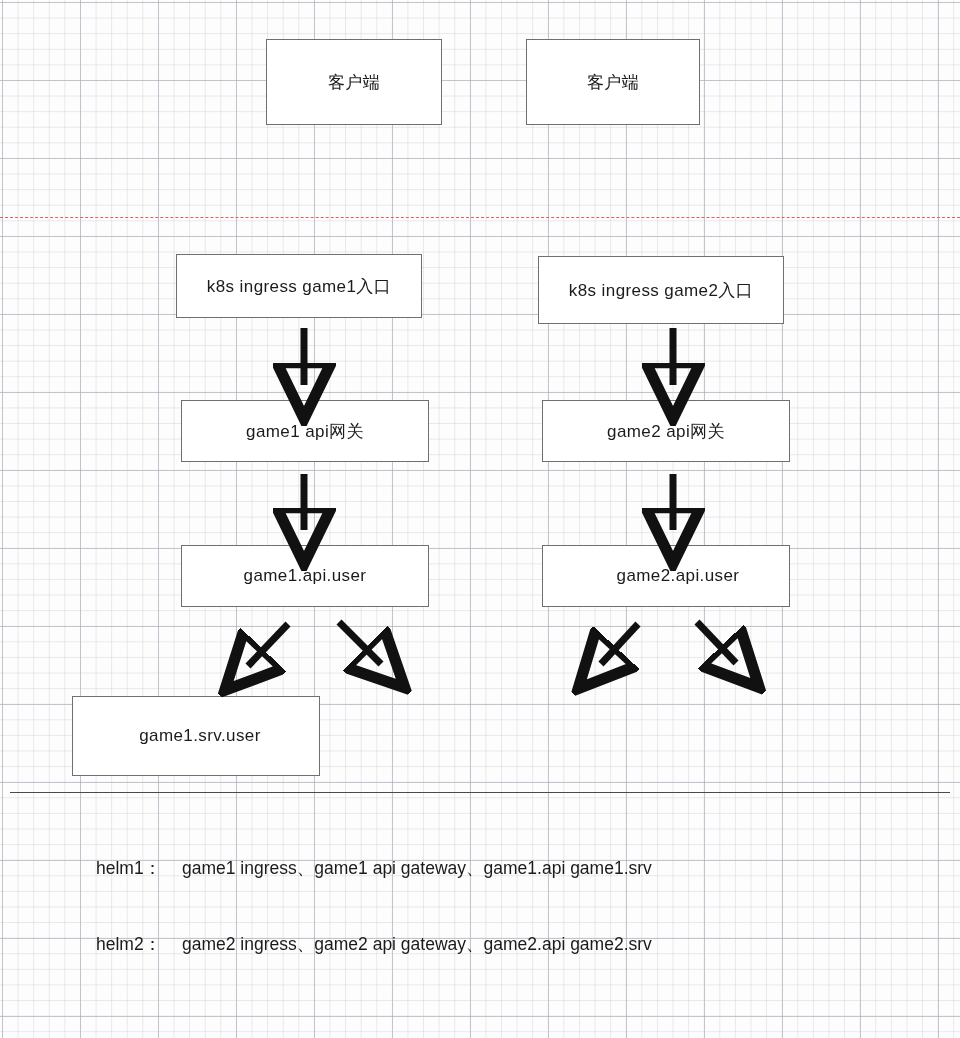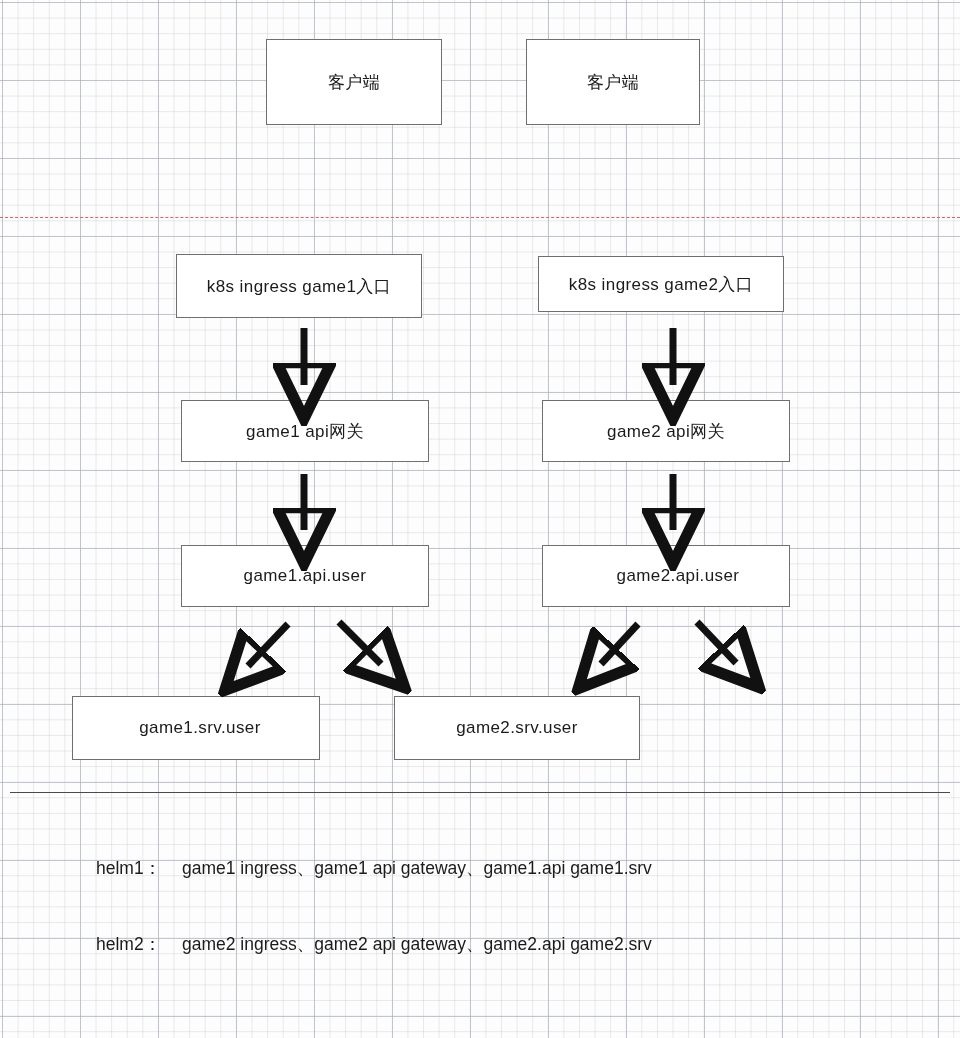--- a/index.html
+++ b/index.html
@@ -91,47 +91,44 @@
   </div>
 
   <div class="node" style="left:526px; top:39px; width:174px; height:86px;">
     <span>客户端</span>
   </div>
 
   <div class="node" style="left:176px; top:254px; width:246px; height:64px;">
     <span>k8s ingress game1入口</span>
   </div>
 
-  <div class="node" style="left:538px; top:256px; width:246px; height:56px;">
+  <div class="node" style="left:538px; top:256px; width:246px; height:68px;">
     <span>k8s ingress game2入口</span>
   </div>
 
   <div class="node" style="left:181px; top:400px; width:248px; height:62px;">
     <span>game1 api网关</span>
   </div>
 
   <div class="node" style="left:542px; top:400px; width:248px; height:62px;">
     <span>game2 api网关</span>
   </div>
 
   <div class="node" style="left:181px; top:545px; width:248px; height:62px;">
     <span>game1.api.user</span>
   </div>
 
   <div class="node" style="left:542px; top:545px; width:248px; height:62px;padding-left:24px;">
     <span>game2.api.user</span>
   </div>
 
-  <div class="node" style="left:72px; top:696px; width:248px; height:64px;padding-left:8px;">
+  <div class="node" style="left:72px; top:696px; width:248px; height:80px;padding-left:8px;">
     <span>game1.srv.user</span>
   </div>
 
-  <div class="node" style="left:394px; top:696px; width:246px; height:64px;">
-    <span>game2.srv.user</span>
-  </div>
 
 
   <svg class="arrows" viewBox="0 0 960 1038">
     <defs>
       <marker id="ah" markerWidth="9" markerHeight="9" refX="3.2" refY="4.5" orient="auto">
         <path d="M0,0.6 L8,4.5 L0,8.4 Z" fill="none" stroke="#111111" stroke-width="1.6"></path>
       </marker>
     </defs>
     <g stroke="#111111" stroke-width="7" fill="none" marker-end="url(#ah)">
       <line x1="304" y1="328" x2="304" y2="385"></line>

